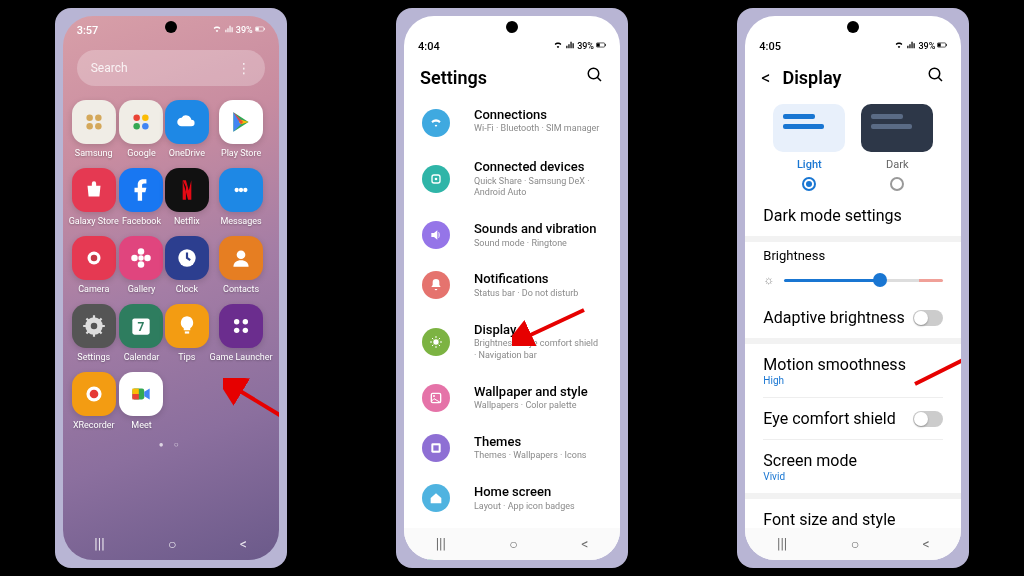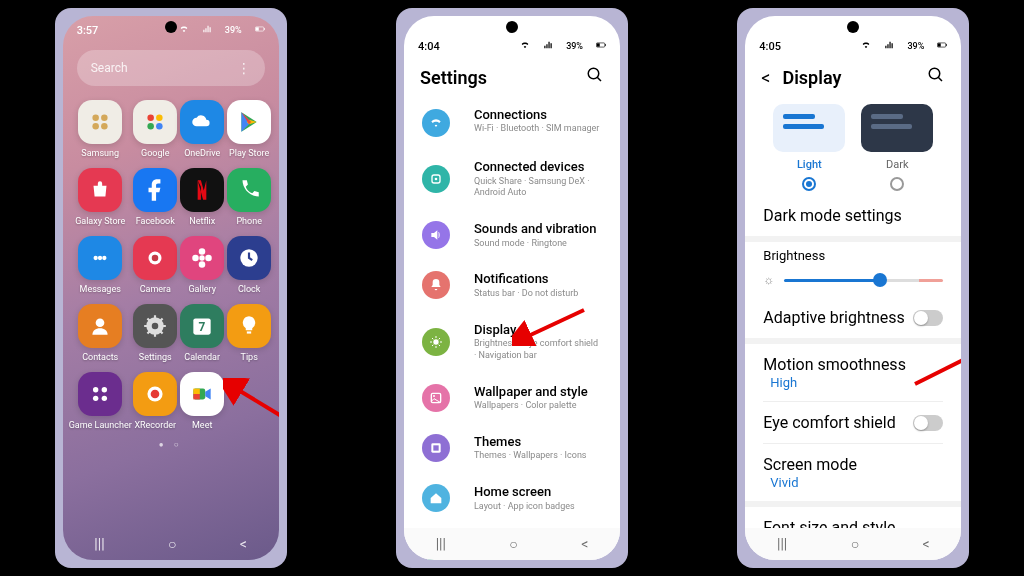--- a/index.html
+++ b/index.html
@@ -46,21 +46,21 @@
     display: flex;
     justify-content: space-between;
     align-items: center;
     padding: 0 14px;
     font-size: 11px;
     font-weight: 500;
     position: relative;
     z-index: 10;
   }
   .status-left { color: inherit; }
-  .status-right { display: flex; align-items: center; gap: 13px; font-size: 9px; }
+  .status-right { display: flex; align-items: center; gap: 2px; font-size: 9px; }
   .status-right svg { width: 10px; height: 10px; }
   
   .home-screen {
     background: linear-gradient(160deg, #d89fa8 0%, #c88ca0 25%, #a47da5 50%, #8b6f9e 75%, #6b5a8a 100%);
     color: #fff;
   }
   .search-bar {
     margin: 6px 14px 10px;
     height: 36px;
     background: rgba(255,255,255,0.25);
@@ -185,21 +185,21 @@
     background: #1976d2; border-radius: 50%;
   }
   .divider { height: 6px; background: #f2f2f2; }
   .display-item {
     padding: 11px 18px;
     display: flex;
     align-items: center;
     justify-content: space-between;
   }
   .display-item .dtitle { font-size: 16px; color: #000; }
-  .display-item .dsub { font-size: 13px; color: #1976d2; margin-top: 1px; margin-left: 7px; }
+  .display-item .dsub { font-size: 10px; color: #1976d2; margin-top: 1px; }
   .toggle {
     width: 30px; height: 16px; background: #ccc;
     border-radius: 10px; position: relative;
   }
   .toggle::after {
     content: ""; position: absolute; width: 14px; height: 14px;
     background: #fff; border-radius: 50%; top: 1px; left: 1px;
     box-shadow: 0 1px 2px rgba(0,0,0,0.3);
   }
   .brightness-row { padding: 6px 18px 10px; }
@@ -317,28 +317,20 @@
           </div>
           <div class="app-label">Facebook</div>
         </div>
         <div class="app">
           <div class="app-icon" style="background: rgb(17, 17, 17);">
             <svg viewBox="0 0 24 24" width="26" height="26">
               <path d="M8 3h3l5 18h-3L8 3zm0 0v18h3V9l-3-6zm8 0v18h-3V15l3-12z" fill="#e50914"></path>
             </svg>
           </div>
           <div class="app-label">Netflix</div>
-        </div>
-        <div class="app">
-          <div class="app-icon" style="background: rgb(39, 174, 96);">
-            <svg viewBox="0 0 24 24" width="26" height="26">
-              <path d="M6 3c0 8 7 15 15 15v-4l-4-1-2 2c-3-1-5-3-6-6l2-2-1-4H6z" fill="#fff"></path>
-            </svg>
-          </div>
-          <div class="app-label">Phone</div>
         </div>
         <div class="app">
           <div class="app-icon" style="background: rgb(30, 136, 229);">
             <svg viewBox="0 0 24 24" width="26" height="26">
               <circle cx="8" cy="12" r="2" fill="#fff"></circle>
               <circle cx="12" cy="12" r="2" fill="#fff"></circle>
               <circle cx="16" cy="12" r="2" fill="#fff"></circle>
             </svg>
           </div>
           <div class="app-label">Messages</div>

